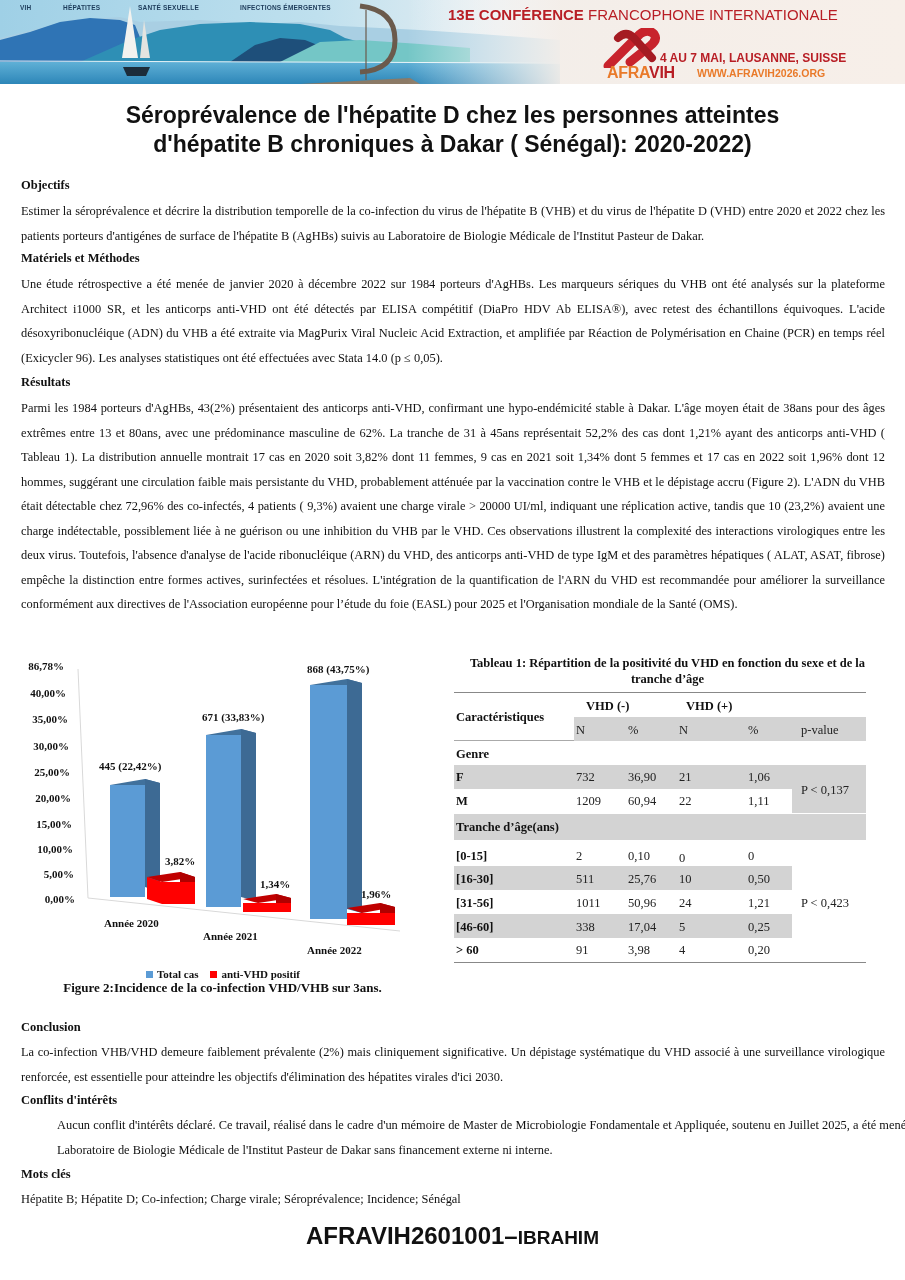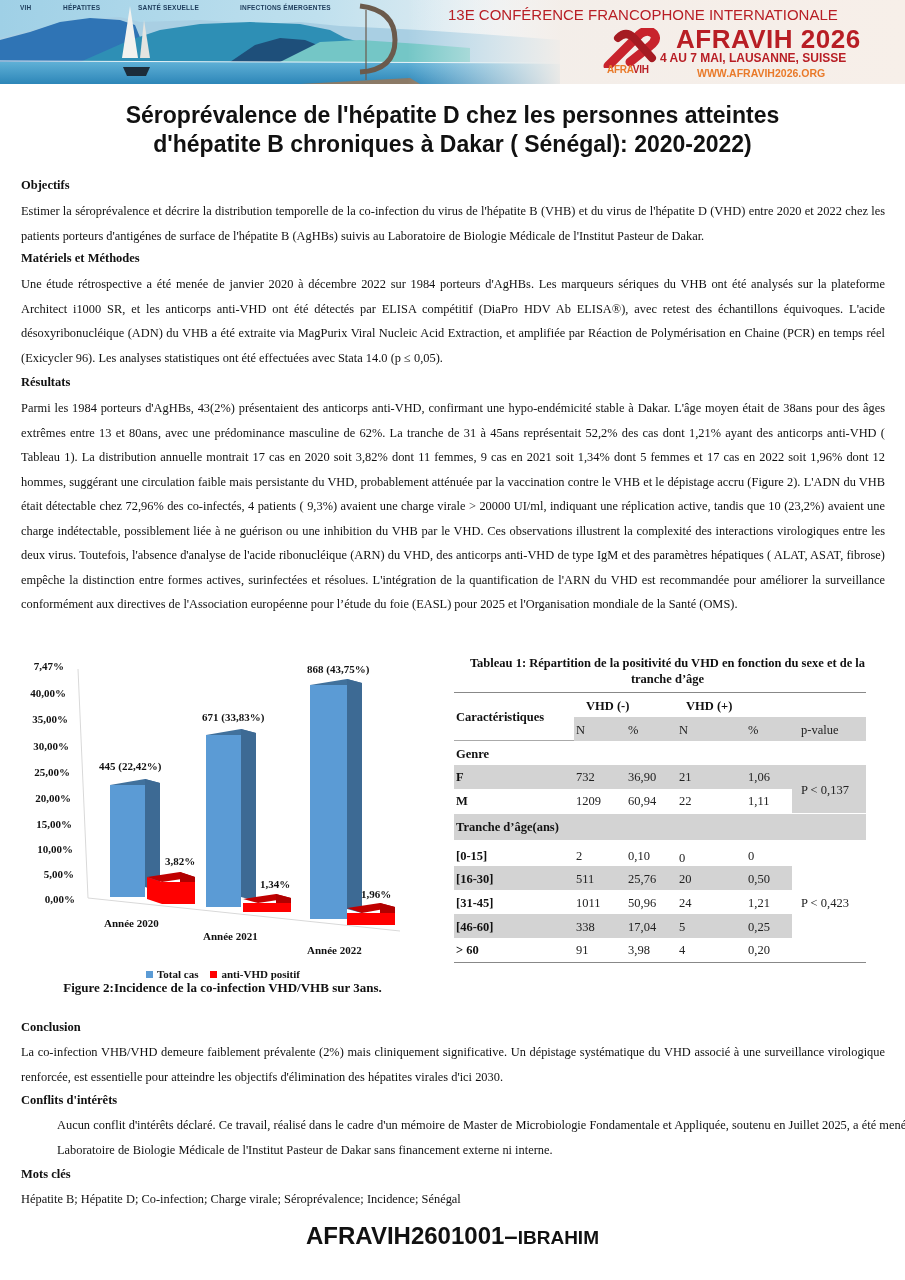--- a/index.html
+++ b/index.html
@@ -8,33 +8,33 @@
 
     
     .banner { position: absolute; left: 0; top: 0; width: 905px; height: 84px; overflow: hidden;
       background: linear-gradient(90deg, #9fd0e6 0%, #bfe0ee 35%, #e6eef2 55%, #f3ece7 75%, #f7efe9 100%); }
     .banner svg.scene { position: absolute; left: 0; top: 0; }
     .banner .topics { position: absolute; top: 4px; left: 0; width: 440px; height: 12px; }
     .banner .topic { position: absolute; font-family: "Liberation Sans", sans-serif; font-weight: bold;
       font-size: 6.5px; color: #1d3b5a; letter-spacing: 0.2px; }
     .banner .conf { position: absolute; top: 6px; left: 448px; font-family: "Liberation Sans", sans-serif;
       font-size: 15px; color: #b81e25; white-space: nowrap; }
-    .banner .conf b { font-weight: normal; }
+    .banner .conf b { font-weight: bold; }
     .banner .afravih { position: absolute; top: 24px; left: 676px; font-family: "Liberation Sans", sans-serif;
       font-weight: bold; font-size: 26px; color: #b81e25; letter-spacing: 0.5px; white-space: nowrap; }
     .banner .dates { position: absolute; top: 51px; left: 660px; font-family: "Liberation Sans", sans-serif;
       font-weight: bold; font-size: 12px; color: #b81e25; white-space: nowrap; }
     .banner .url { position: absolute; top: 67px; left: 697px; font-family: "Liberation Sans", sans-serif;
       font-weight: bold; font-size: 10.5px; color: #e97a2a; white-space: nowrap; }
     .banner .anrs { position: absolute; top: 66px; left: 865px; width: 24px; height: 25px; background: #fff;
       font-family: "Liberation Sans", sans-serif; font-weight: bold; font-size: 8px; color: #1d2a5a;
       text-align: center; line-height: 13px; margin-top: 32px; }
     .banner .ribbon { position: absolute; left: 600px; top: 28px; }
     .banner .ribbon-label { position: absolute; left: 607px; top: 64px; font-family: "Liberation Sans", sans-serif;
-      font-weight: bold; font-size: 10px; color: #e97a2a; letter-spacing: -0.3px; }
+      font-weight: bold; font-size: 16px; color: #e97a2a; letter-spacing: -0.3px; }
     .banner .ribbon-label span { color: #b81e25; }
 
     
     .title { position: absolute; top: 101px; left: 0; width: 905px; text-align: center;
       font-family: "Liberation Sans", sans-serif; font-weight: bold; font-size: 23px; line-height: 29px; color: #111; }
 
     
     .sec-h { position: absolute; left: 21px; font-family: "Liberation Serif", serif; font-weight: bold;
       font-size: 12.5px; color: #111; }
     .para { position: absolute; left: 21px; width: 864px; font-family: "Liberation Serif", serif;
@@ -112,21 +112,20 @@
   </div>
   <div class="conf">
     <b>13E CONFÉRENCE</b>
     <span>FRANCOPHONE INTERNATIONALE</span>
   </div>
   <svg class="ribbon" width="60" height="40" viewBox="0 0 60 40">
     <path d="M8 38 L40 6 Q48 0 54 6 Q58 12 50 18 L30 34" stroke="#c8232c" stroke-width="9" fill="none" stroke-linecap="round"></path>
     <path d="M18 10 Q26 2 34 10 L52 30" stroke="#a51b22" stroke-width="8" fill="none" stroke-linecap="round"></path>
   </svg>
   <div class="ribbon-label"><span style="color:#e97a2a">AFRA</span><span>VIH</span></div>
-  <div class="afravih">AFRAVIH 2026</div>
   <div class="dates">4 AU 7 MAI, LAUSANNE, SUISSE</div>
   <div class="url">WWW.AFRAVIH2026.ORG</div>
   <div class="anrs">anrs</div>
 </div>
 
 <div class="title">
   <div>Séroprévalence de l'hépatite D chez les personnes atteintes</div>
   <div>d'hépatite B chroniques à Dakar ( Sénégal): 2020-2022)</div>
 </div>
 
@@ -177,21 +176,21 @@
       <rect x="310" y="30" width="37" height="234" fill="#5b9bd5"></rect>
     </g>
 
     <g>
       <polygon points="347,253 380,248 395,252 362,258" fill="#c00000"></polygon>
       <polygon points="380,248 395,252 395,266 380,262" fill="#b00000"></polygon>
       <rect x="347" y="258" width="48" height="12" fill="#ff0000"></rect>
     </g>
   </svg>
 
-  <div class="ytick" style="left:0; top:5px;">7,47%</div>
+  <div class="ytick" style="left:0; top:5px;">86,78%</div>
   <div class="ytick" style="left:2px; top:32px;">40,00%</div>
   <div class="ytick" style="left:4px; top:58px;">35,00%</div>
   <div class="ytick" style="left:5px; top:85px;">30,00%</div>
   <div class="ytick" style="left:6px; top:111px;">25,00%</div>
   <div class="ytick" style="left:7px; top:137px;">20,00%</div>
   <div class="ytick" style="left:8px; top:163px;">15,00%</div>
   <div class="ytick" style="left:9px; top:188px;">10,00%</div>
   <div class="ytick" style="left:10px; top:213px;">5,00%</div>
   <div class="ytick" style="left:11px; top:238px;">0,00%</div>
 
@@ -259,24 +258,24 @@
 
   <div class="cell b" style="left:2px; top:152px;">[0-15]</div>
   <div class="cell" style="left:122px; top:152px;">2</div>
   <div class="cell" style="left:174px; top:152px;">0,10</div>
   <div class="cell" style="left:225px; top:154px;">0</div>
   <div class="cell" style="left:294px; top:152px;">0</div>
 
   <div class="cell b" style="left:2px; top:175px;">[16-30]</div>
   <div class="cell" style="left:122px; top:175px;">511</div>
   <div class="cell" style="left:174px; top:175px;">25,76</div>
-  <div class="cell" style="left:225px; top:175px;">20</div>
+  <div class="cell" style="left:225px; top:175px;">10</div>
   <div class="cell" style="left:294px; top:175px;">0,50</div>
 
-  <div class="cell b" style="left:2px; top:199px;">[31-45]</div>
+  <div class="cell b" style="left:2px; top:199px;">[31-56]</div>
   <div class="cell" style="left:122px; top:199px;">1011</div>
   <div class="cell" style="left:174px; top:199px;">50,96</div>
   <div class="cell" style="left:225px; top:199px;">24</div>
   <div class="cell" style="left:294px; top:199px;">1,21</div>
   <div class="cell" style="left:347px; top:199px;">P &lt; 0,423</div>
 
   <div class="cell b" style="left:2px; top:223px;">[46-60]</div>
   <div class="cell" style="left:122px; top:223px;">338</div>
   <div class="cell" style="left:174px; top:223px;">17,04</div>
   <div class="cell" style="left:225px; top:223px;">5</div>

